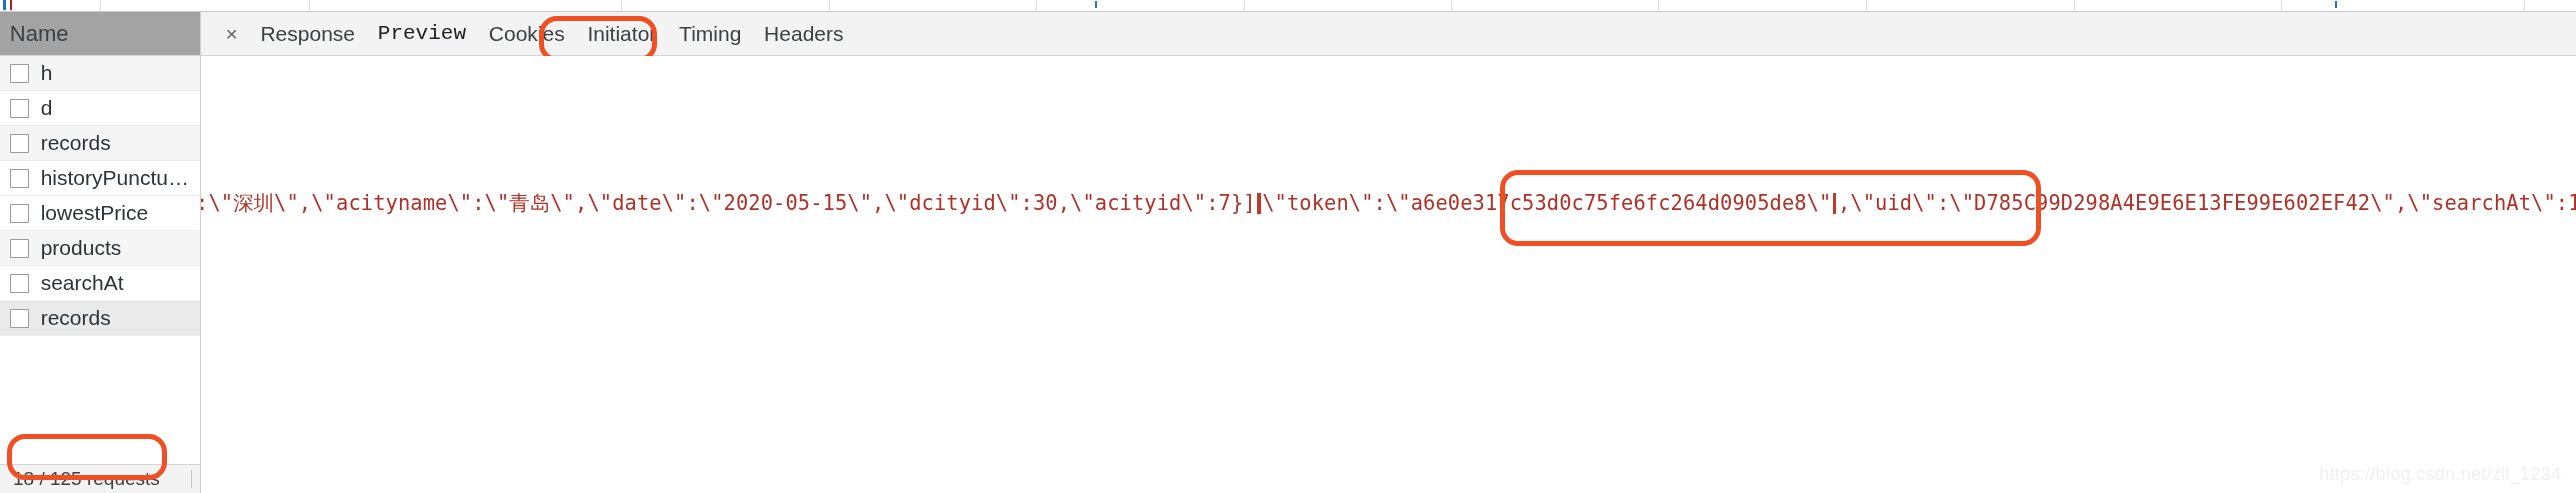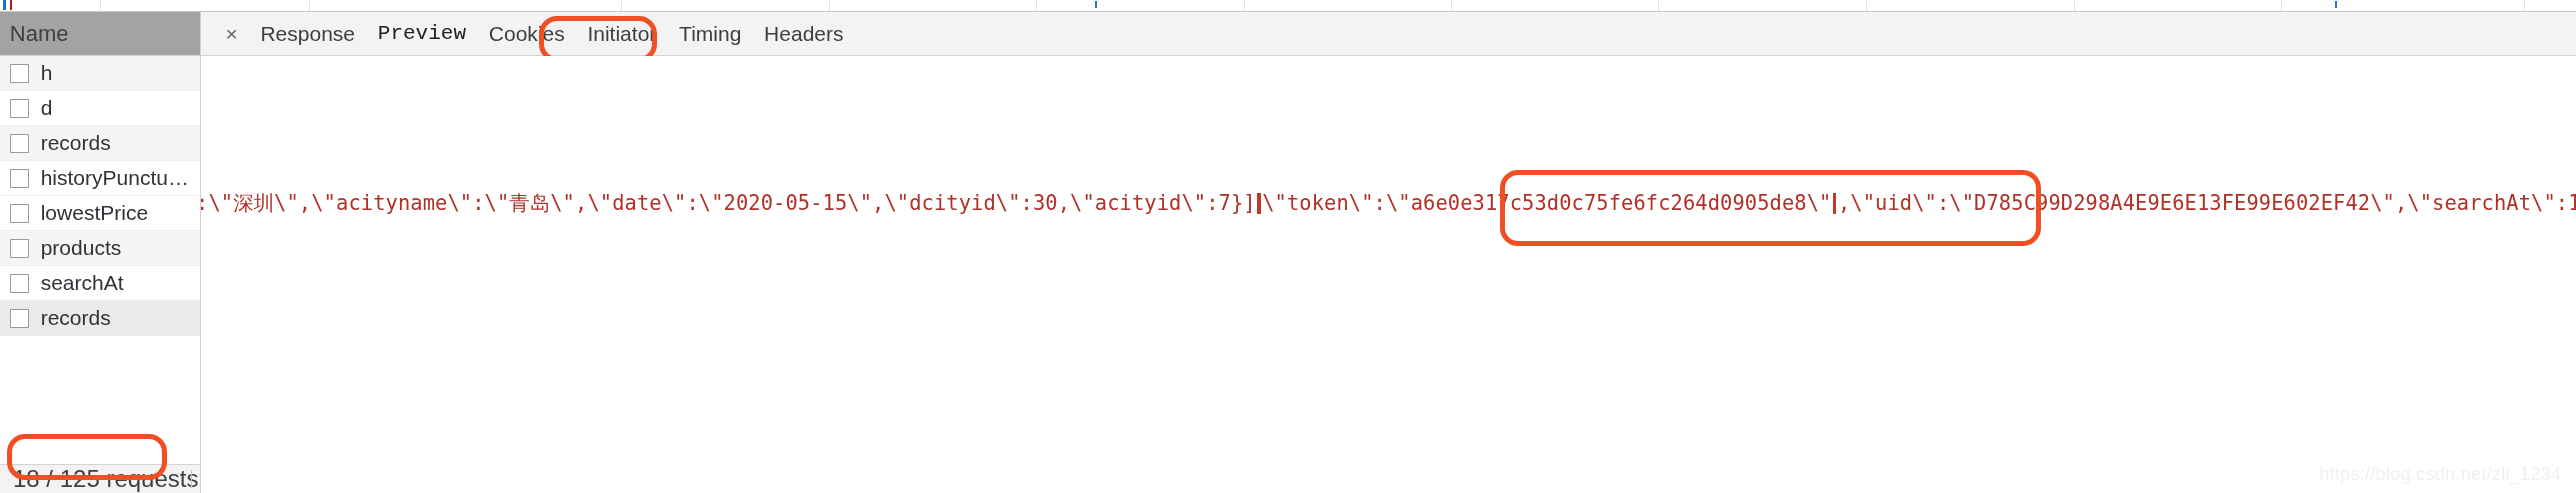--- a/index.html
+++ b/index.html
@@ -122,21 +122,21 @@
   }
   .req-footer {
     flex: 0 0 29px;
     height: 29px;
     box-sizing: border-box;
     background: #f3f3f3;
     border-top: 0.8px solid #d4d4d4;
     display: flex;
     align-items: center;
     padding-left: 13px;
-    font-size: 24px;
+    font-size: 19px;
     color: #3c4043;
     white-space: nowrap;
     position: relative;
   }
   .req-footer::after {
     content: "";
     position: absolute;
     right: 8.1px;
     top: 4.9px;
     bottom: 4.9px;

